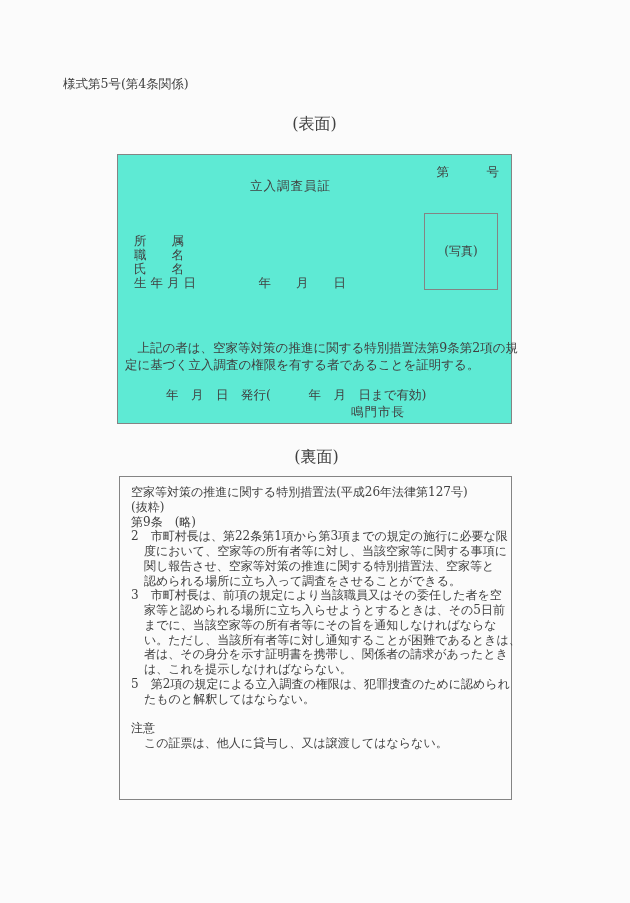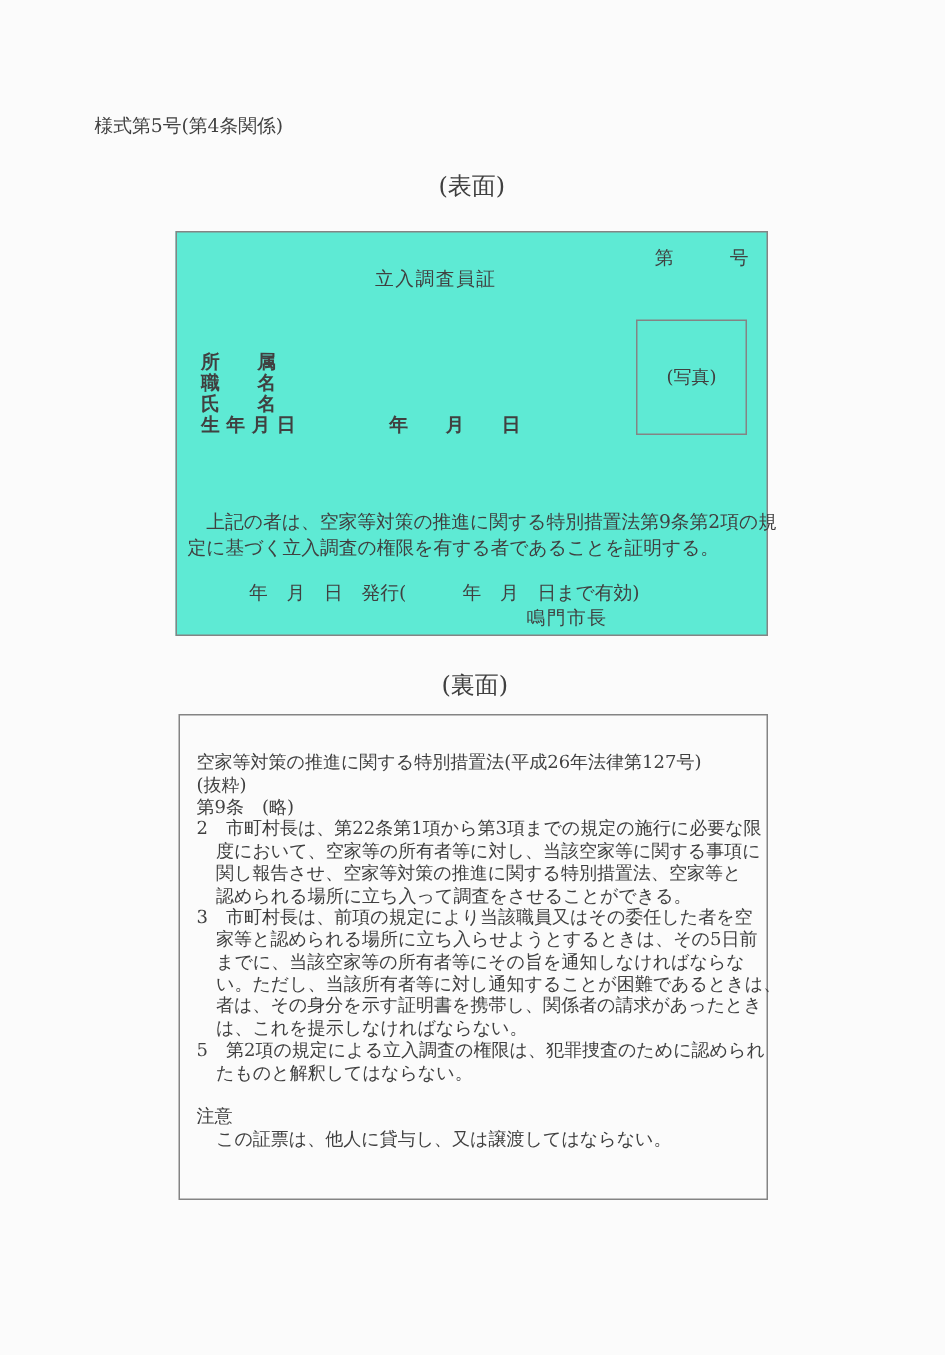--- a/index.html
+++ b/index.html
@@ -59,21 +59,21 @@
     display: flex;
     align-items: center;
     justify-content: center;
     font-size: 12px;
     text-align: center;
   }
   .fields {
     position: absolute;
     left: 16px; top: 79px;
   }
-  .field-row { line-height: 14px; height: 14px; white-space: pre; font-weight: bold; }
+  .field-row { line-height: 14px; height: 14px; white-space: pre; }
   .statement {
     position: absolute;
     left: 7px; top: 184px; right: 4px;
   }
   .statement-line { line-height: 17.3px; white-space: pre; }
   .issue-line {
     position: absolute;
     left: 48px; top: 232px;
     white-space: pre;
   }
@@ -84,21 +84,21 @@
   }
 
   
   .back-card {
     position: absolute;
     left: 119px; top: 476px;
     width: 393px; height: 324px;
     border: 1px solid #848484;
     box-sizing: border-box;
     background: #fbfbfb;
-    padding: 24px 4px 0 11px;
+    padding: 8px 4px 0 11px;
     font-size: 12px;
   }
   .bline {
     line-height: 14.75px;
     min-height: 14.75px;
     white-space: pre;
   }
   .bline.i1 { padding-left: 13px; }
 </style>
 </head>

